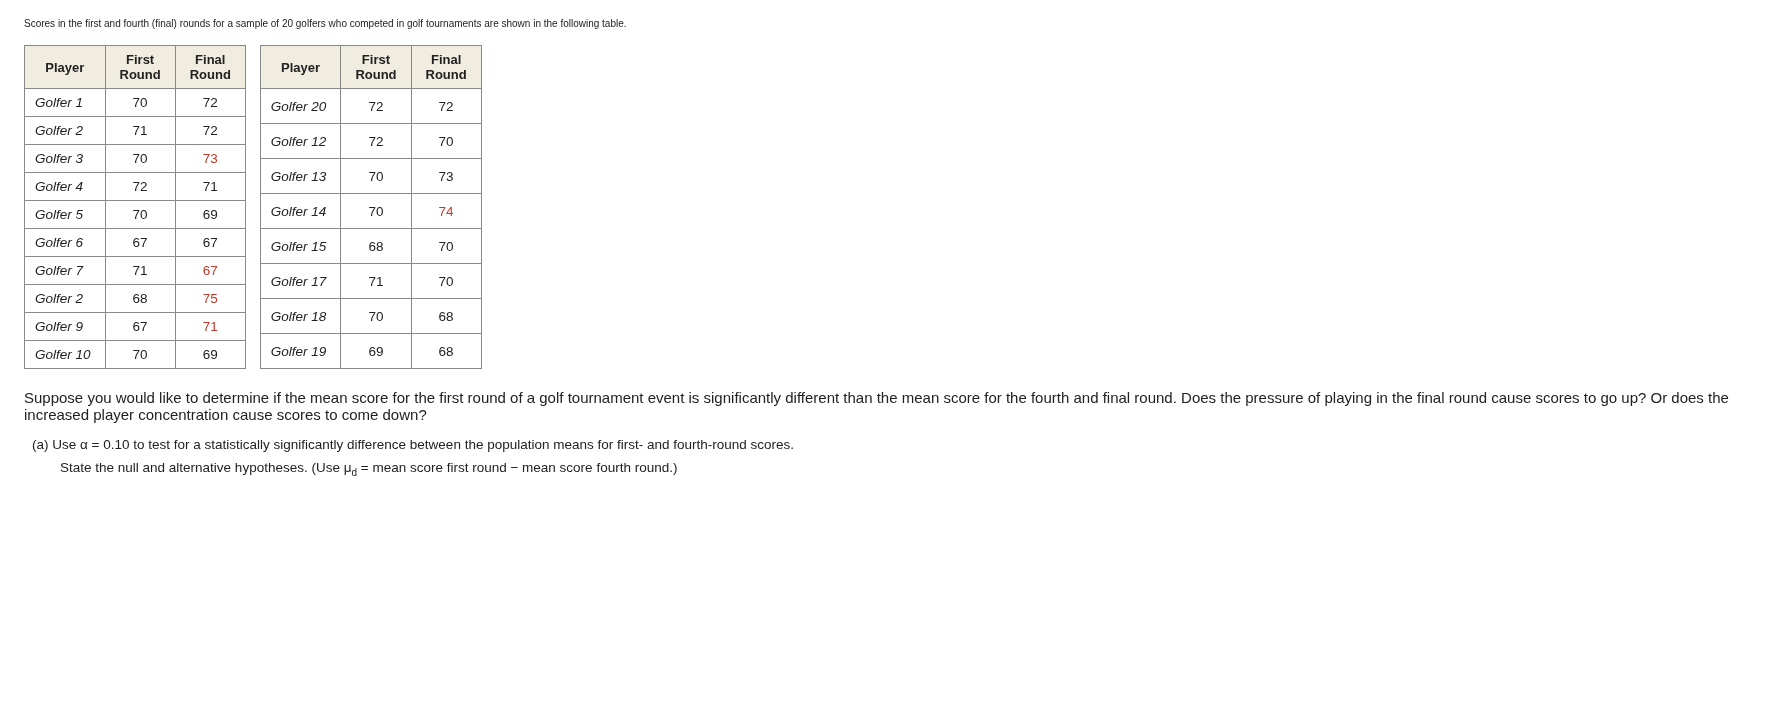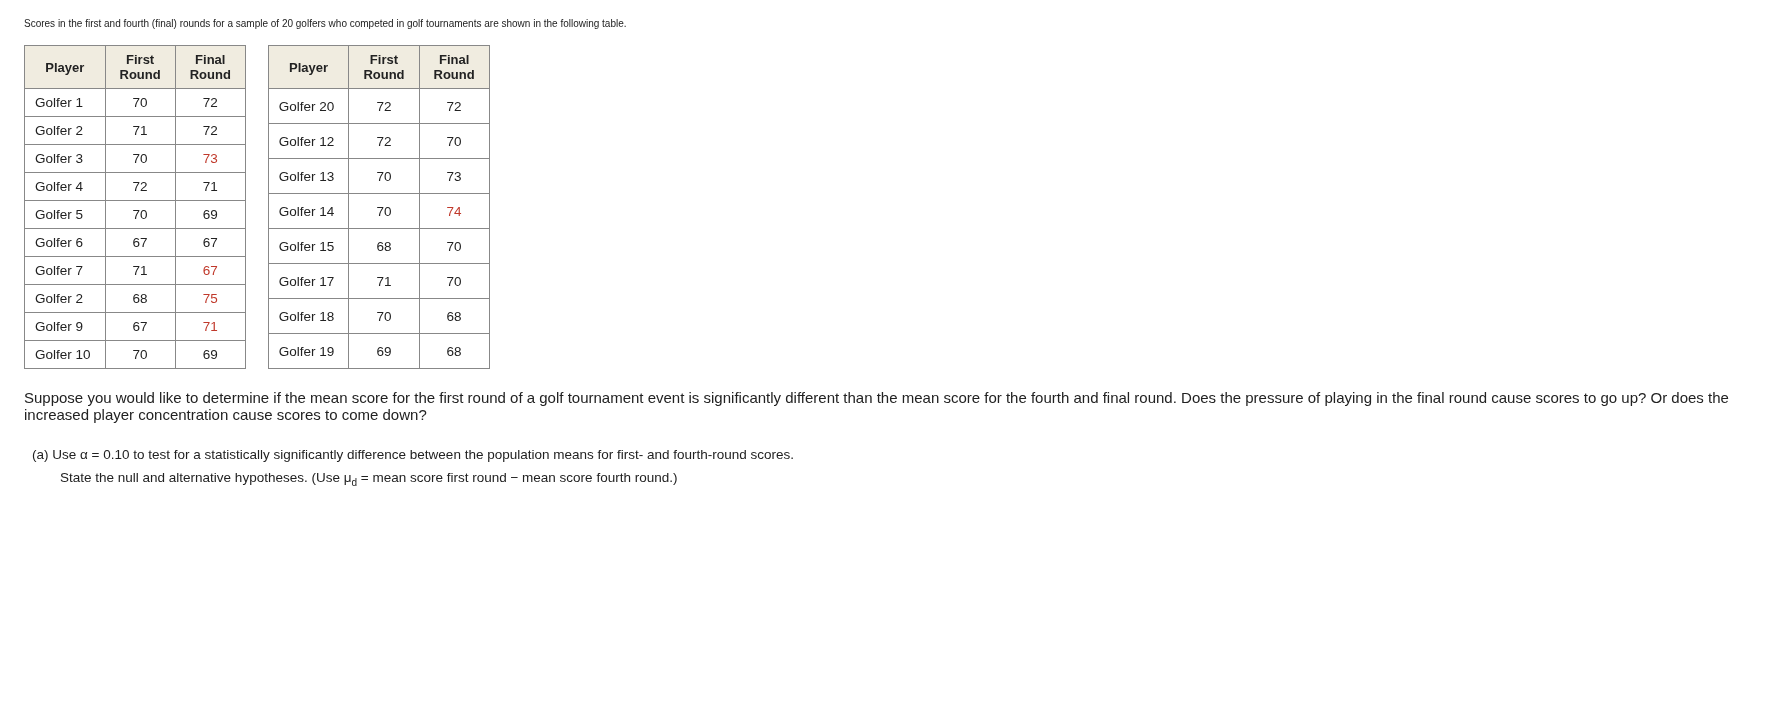--- a/index.html
+++ b/index.html
@@ -12,21 +12,21 @@
       width: 1772px;
       min-height: 722px;
     }
     .intro-text {
       font-size: 10px;
       margin-bottom: 16px;
       max-width: 1000px;
     }
     .tables-wrapper {
       display: flex;
-      gap: 12px;
+      gap: 4px;
       margin-bottom: 20px;
     }
     table {
       border-collapse: collapse;
       font-size: 13.5px;
     }
     table + table {
       margin-left: 10px;
     }
     th, td {
@@ -35,28 +35,29 @@
       text-align: center;
     }
     th {
       background: #f0ece0;
       font-weight: bold;
       font-size: 13px;
     }
     td.player-col {
       text-align: left;
       padding-left: 10px;
+      font-style: italic;
     }
     .red { color: #c0392b; }
     .paragraph {
       font-size: 15px;
       max-width: 1740px;
     }
     .question-block {
-      margin-top: 24px;
+      margin-top: 14px;
     }
     .question-line {
       font-size: 13.5px;
       margin-bottom: 8px;
       margin-left: 8px;
     }
     .sub-line {
       font-size: 13.5px;
       margin-left: 36px;
       margin-top: 6px;

